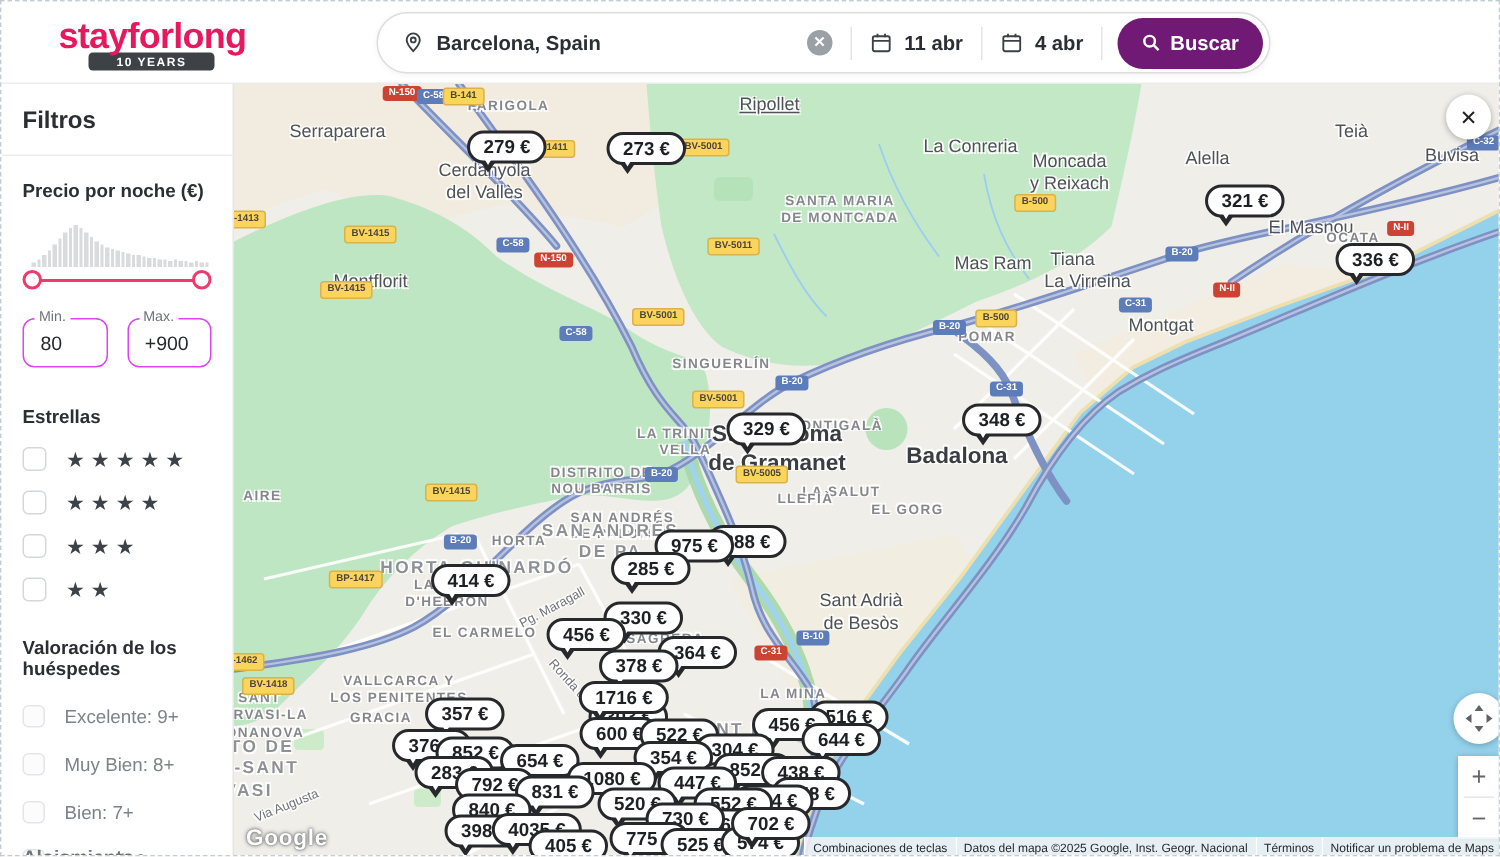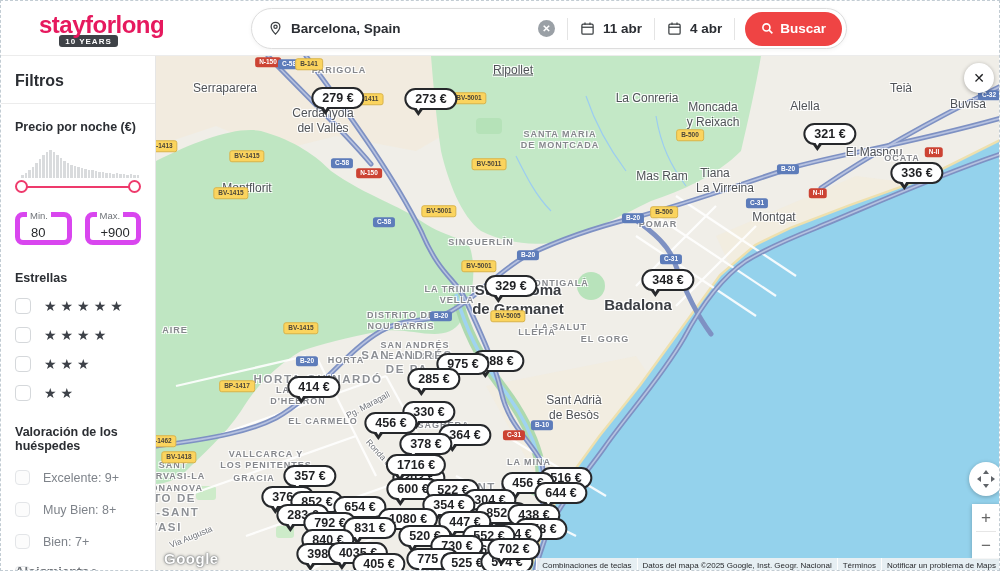--- a/index.html
+++ b/index.html
@@ -3,42 +3,42 @@
 <meta charset="utf-8">
 <style>
   * { margin:0; padding:0; box-sizing:border-box; }
   html,body { width:1000px; height:571px; font-family:"Liberation Sans", sans-serif; background:#fff; }
   .app { position:relative; width:1000px; height:571px; overflow:hidden; background:#fff; border:1px dashed #c2ccd3; }
 
   
   header { position:absolute; left:0; top:0; width:1000px; height:55px; background:#fff; border-bottom:1px solid #ececec; z-index:60; }
   .logo { position:absolute; left:38px; top:10px; cursor:pointer; }
   .logo-text { font-size:24px; font-weight:bold; color:#e6195e; letter-spacing:-0.5px; }
-  .logo-badge { display:block; margin:-4px 0 0 20px; width:59px; text-align:center; background:#3e4247; color:#fff; font-size:8px; font-weight:bold; letter-spacing:1px; border-radius:3px; padding:1.5px 0; }
+  .logo-badge { display:block; margin:-4px 0 0 20px; width:84px; text-align:center; background:#3e4247; color:#fff; font-size:8px; font-weight:bold; letter-spacing:1px; border-radius:3px; padding:1.5px 0; }
   .searchbar { position:absolute; left:250px; top:7px; width:596px; height:41px; border:1px solid #ddd; border-radius:22px; background:#fff; display:flex; align-items:center; box-shadow:0 1px 4px rgba(0,0,0,.05); padding:0 4px 0 16px; }
   .seg { display:flex; align-items:center; gap:8px; font-size:13.5px; font-weight:bold; color:#2b2e33; white-space:nowrap; cursor:pointer; padding:0 12px; }
   .seg.loc { flex:1; padding-left:0; }
   .seg svg { flex:0 0 auto; }
   .clear { margin-left:auto; width:17px; height:17px; border-radius:50%; background:#9aa0a6; color:#fff; font-size:10px; line-height:17px; text-align:center; font-weight:bold; cursor:pointer; }
   .vdiv { width:1px; height:22px; background:#e4e4e4; }
-  .buscar { margin-left:10px; display:flex; align-items:center; gap:6px; background:#ef4444; color:#fff; border:none; border-radius:18px; height:34px; padding:0 16px; font-size:13.5px; font-weight:bold; cursor:pointer; font-family:inherit; }
+  .buscar { margin-left:10px; display:flex; align-items:center; gap:6px; background:#701a75; color:#fff; border:none; border-radius:18px; height:34px; padding:0 16px; font-size:13.5px; font-weight:bold; cursor:pointer; font-family:inherit; }
 
   
   aside { position:absolute; left:0; top:55px; width:155px; height:516px; background:#fff; border-right:1px solid #e6e6e6; padding:0 14px; overflow:hidden; z-index:55; }
   aside h2 { font-size:16px; color:#2b2e33; margin:16px 0 13px; }
   .sep { border-top:1px solid #ececec; margin:0 -14px; }
   aside h3 { font-size:12.5px; color:#2b2e33; margin:16px 0 8px; }
   .hist { display:flex; align-items:flex-end; gap:1px; height:30px; margin:14px 2px 0 6px; }
   .hist i { display:block; width:2.6px; background:#d9dbdd; }
   .slider { position:relative; height:14px; margin:2px 2px 0 2px; }
   .slider .line { position:absolute; left:4px; right:4px; top:6px; height:2.4px; background:#ee3a6c; border-radius:2px; }
   .handle { position:absolute; top:0; width:13px; height:13px; border-radius:50%; background:#fff; border:2px solid #ee3a6c; cursor:grab; }
   .handle.l { left:-2px; } .handle.r { right:-2px; }
   .minmax { display:flex; gap:13px; margin-top:18px; }
-  .inputbox { position:relative; width:60px; height:33px; border:5px solid #d946ef; border-radius:8px; cursor:text; }
+  .inputbox { position:relative; width:60px; height:33px; border:1px solid #d946ef; border-radius:8px; cursor:text; }
   .inputbox label { position:absolute; top:-7px; left:7px; background:#fff; padding:0 3px; font-size:9.5px; color:#6f7378; }
   .inputbox span { display:block; padding:8px 0 0 11px; font-size:13px; color:#26282b; }
   .chk-row { display:flex; align-items:center; margin:13px 0; cursor:pointer; }
   .chk { width:16px; height:16px; border:1.5px solid #d5d8db; border-radius:4px; background:#fff; flex:0 0 auto; }
   .chk.lite { border-color:#e3e5e8; background:#fcfcfc; width:15px; height:15px; }
   .stars { margin-left:13px; font-size:14px; color:#3d4148; letter-spacing:4px; white-space:nowrap; }
   .rate-row { margin:17px 0; }
   .rate-lbl { margin-left:13px; font-size:12.5px; color:#7e838a; }
   .cutoff { position:absolute; left:14px; top:508px; font-size:13px; font-weight:bold; color:#6f7378; }
 

